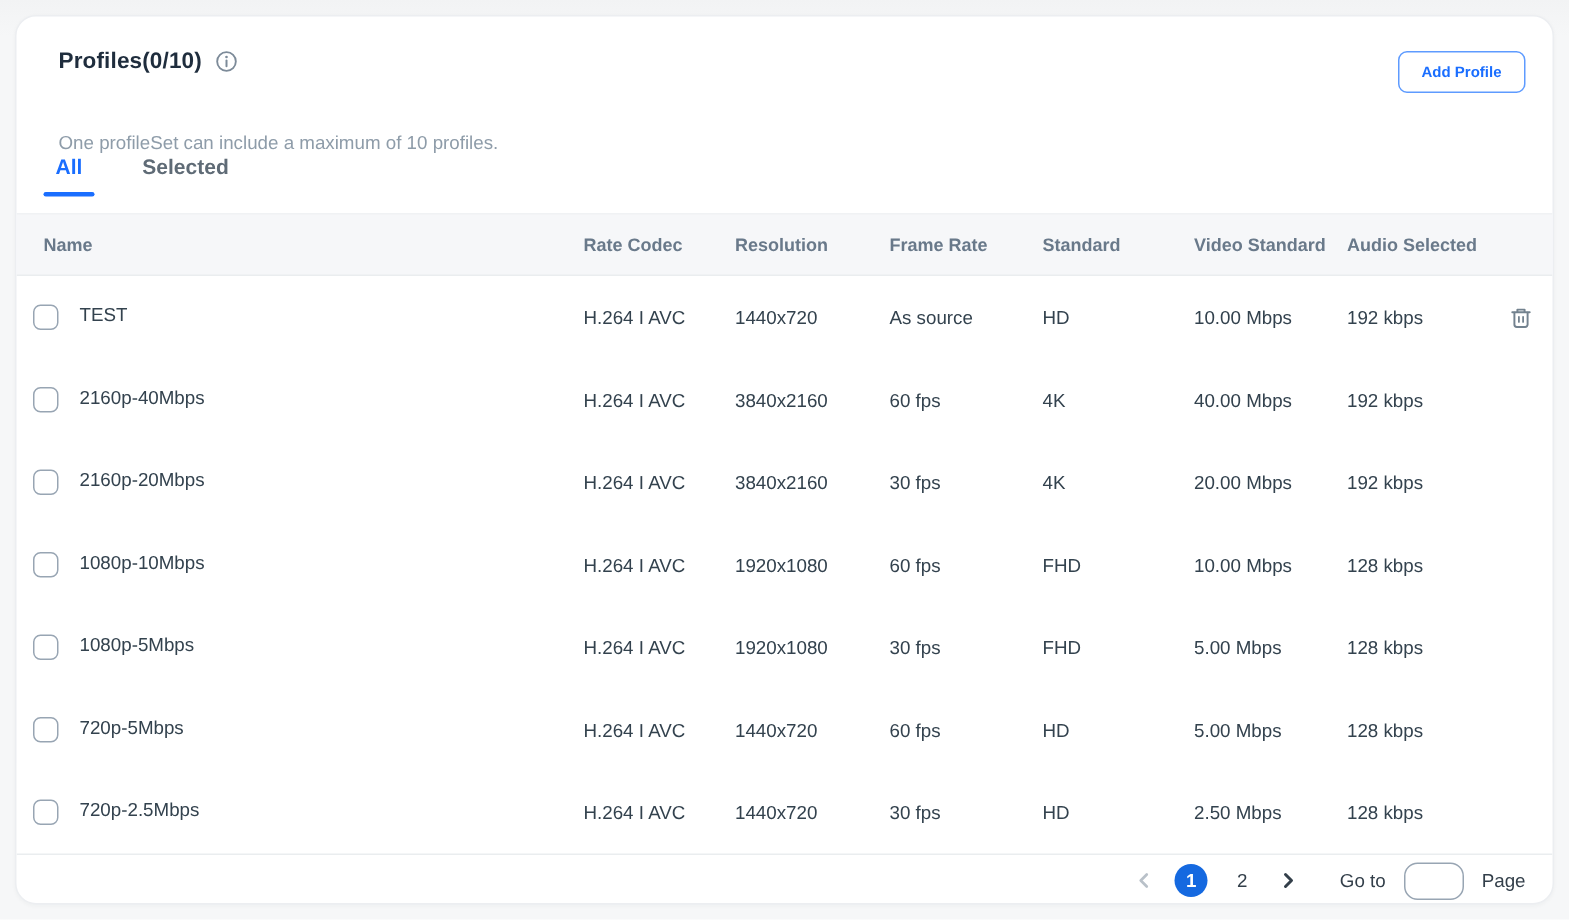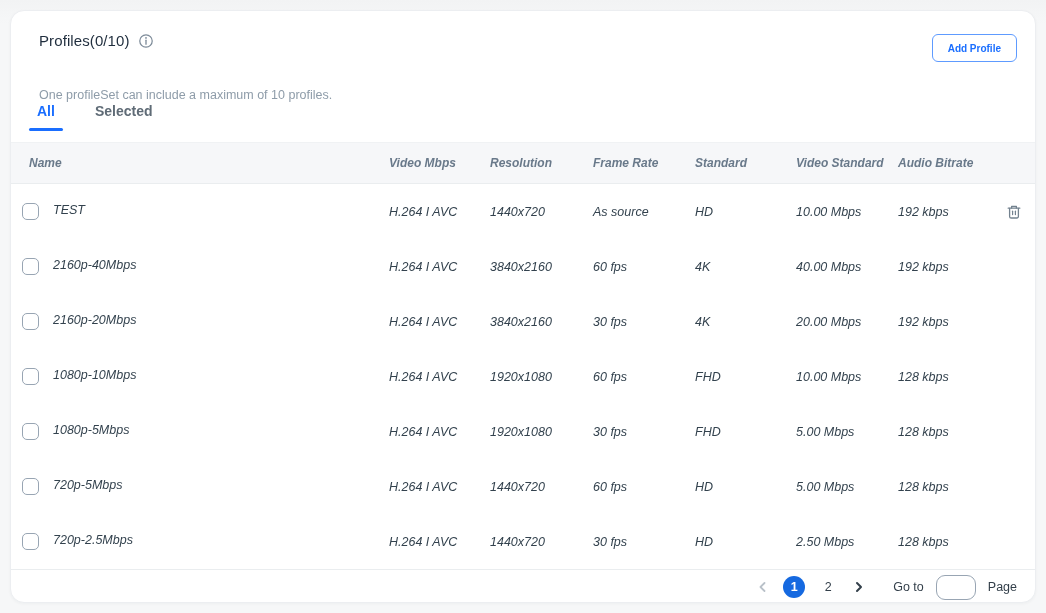--- a/index.html
+++ b/index.html
@@ -11,21 +11,21 @@
     overflow:hidden;
   }
   .card {
     position:absolute; left:10px; top:10px; width:1026px; height:593px;
     background:#fff; border:1px solid #eceef1; border-radius:14px;
     box-shadow:0 1px 3px rgba(20,40,60,.04);
     overflow:hidden;
   }
   
   .title-row { position:absolute; left:28px; top:21px; display:flex; align-items:center; gap:8px; }
-  .title { font-size:15px; font-weight:400; color:var(--title); letter-spacing:.1px; }
+  .title { font-size:15px; font-weight:700; color:var(--title); letter-spacing:.1px; }
   .info-icon { width:16px; height:16px; display:inline-flex; cursor:pointer; }
   .subtitle { position:absolute; left:28px; top:45px; font-size:12.5px; color:var(--muted);margin-top:32px; }
   .add-btn {
     position:absolute; right:18px; top:23px; height:28px; padding:0 15px;
     background:#fff; border:1px solid #5e9bff; border-radius:6px;
     color:var(--accent); font-size:10px; font-weight:700;
     font-family:"Liberation Sans", sans-serif; cursor:pointer;
   }
   
   .tabs { position:absolute; left:18px; top:88px; display:flex; }
@@ -35,21 +35,21 @@
   }
   .tab.active { color:var(--accent); }
   .tab.active::after {
     content:""; position:absolute; left:0; right:0; bottom:0;
     height:3px; border-radius:2px; background:var(--accent);
   }
   
   .grid {
     display:grid;
     grid-template-columns:360px 101px 103px 102px 101px 102px 100px 1fr;
-    align-items:center; padding-left:18px; width:100%;font-style:italic;
+    align-items:center; padding-left:18px; width:100%;
   }
   .table-header {
     position:absolute; left:0; top:131px; height:42px;
     background:#f6f7f9; border-top:1px solid #f0f2f4; border-bottom:1px solid #eaedef;
   }
   .table-header .col { font-size:12px; font-weight:600; color:var(--header-text); }
   .table-body { position:absolute; left:0; top:173px; width:100%; }
   .row { height:55px; }
   .row .cell { font-size:12.5px; color:var(--text); }
   .name-cell { display:flex; align-items:flex-start; gap:14px; margin-left:-7px; }
@@ -100,26 +100,26 @@
   <div class="subtitle">One profileSet can include a maximum of 10 profiles.</div>
   <button class="add-btn">Add Profile</button>
 
   <div class="tabs">
     <div class="tab active">All</div>
     <div class="tab">Selected</div>
   </div>
 
   <div class="table-header grid">
     <span class="col">Name</span>
-    <span class="col">Video Mbps</span>
+    <span class="col">Rate Codec</span>
     <span class="col">Resolution</span>
     <span class="col">Frame Rate</span>
     <span class="col">Standard</span>
     <span class="col">Video Standard</span>
-    <span class="col">Audio Bitrate</span>
+    <span class="col">Audio Selected</span>
     <span class="col"></span>
   </div>
 
   <div class="table-body">
     <div class="row grid">
       <span class="cell name-cell">
         <span class="checkbox"></span>
         <span>TEST</span>
       </span>
       <span class="cell">H.264 I AVC</span>

